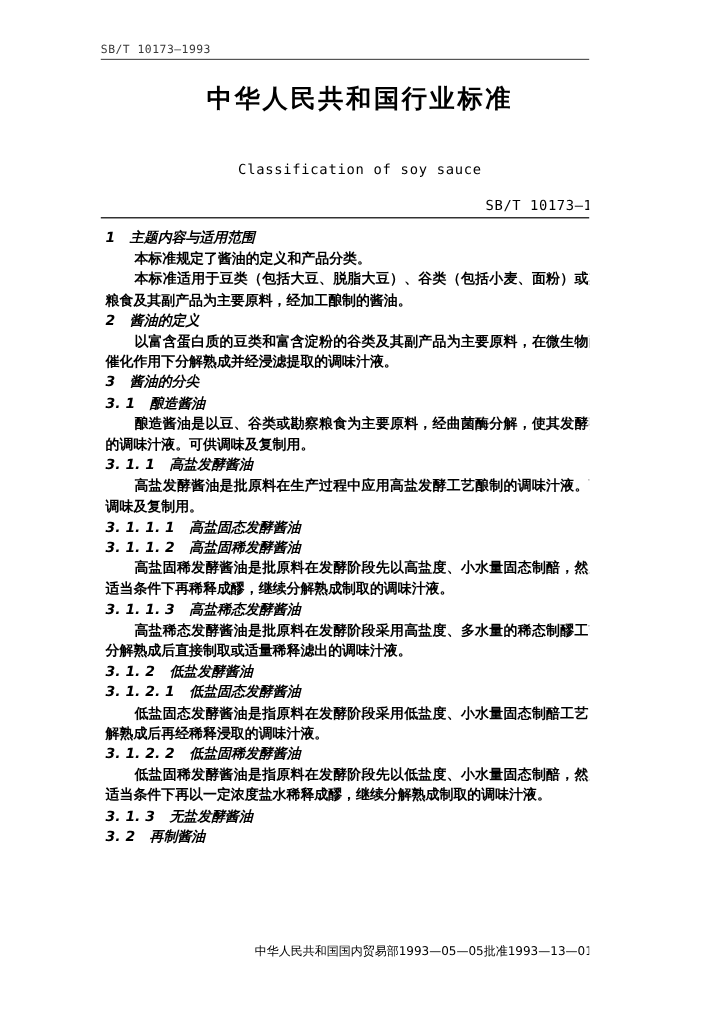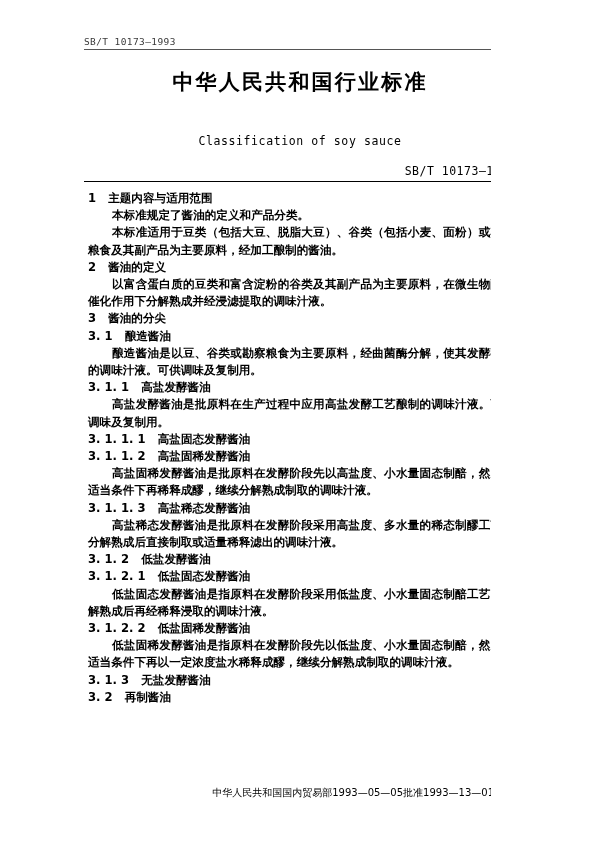--- a/index.html
+++ b/index.html
@@ -104,20 +104,21 @@
     white-space: pre-wrap;
   }
   .clause-heading {
     font-family: "DejaVu Sans", sans-serif;
     font-size: 11.6px;
     font-weight: bold;
     line-height: 17.2px;
     color: #000;
     margin: 0;
     white-space: pre;
+    font-style: italic;
   }
   .clause-para {
     text-indent: 24px;
   }
 
   
   .footer {
     position: absolute;
     left: 88px;
     top: 786px;

